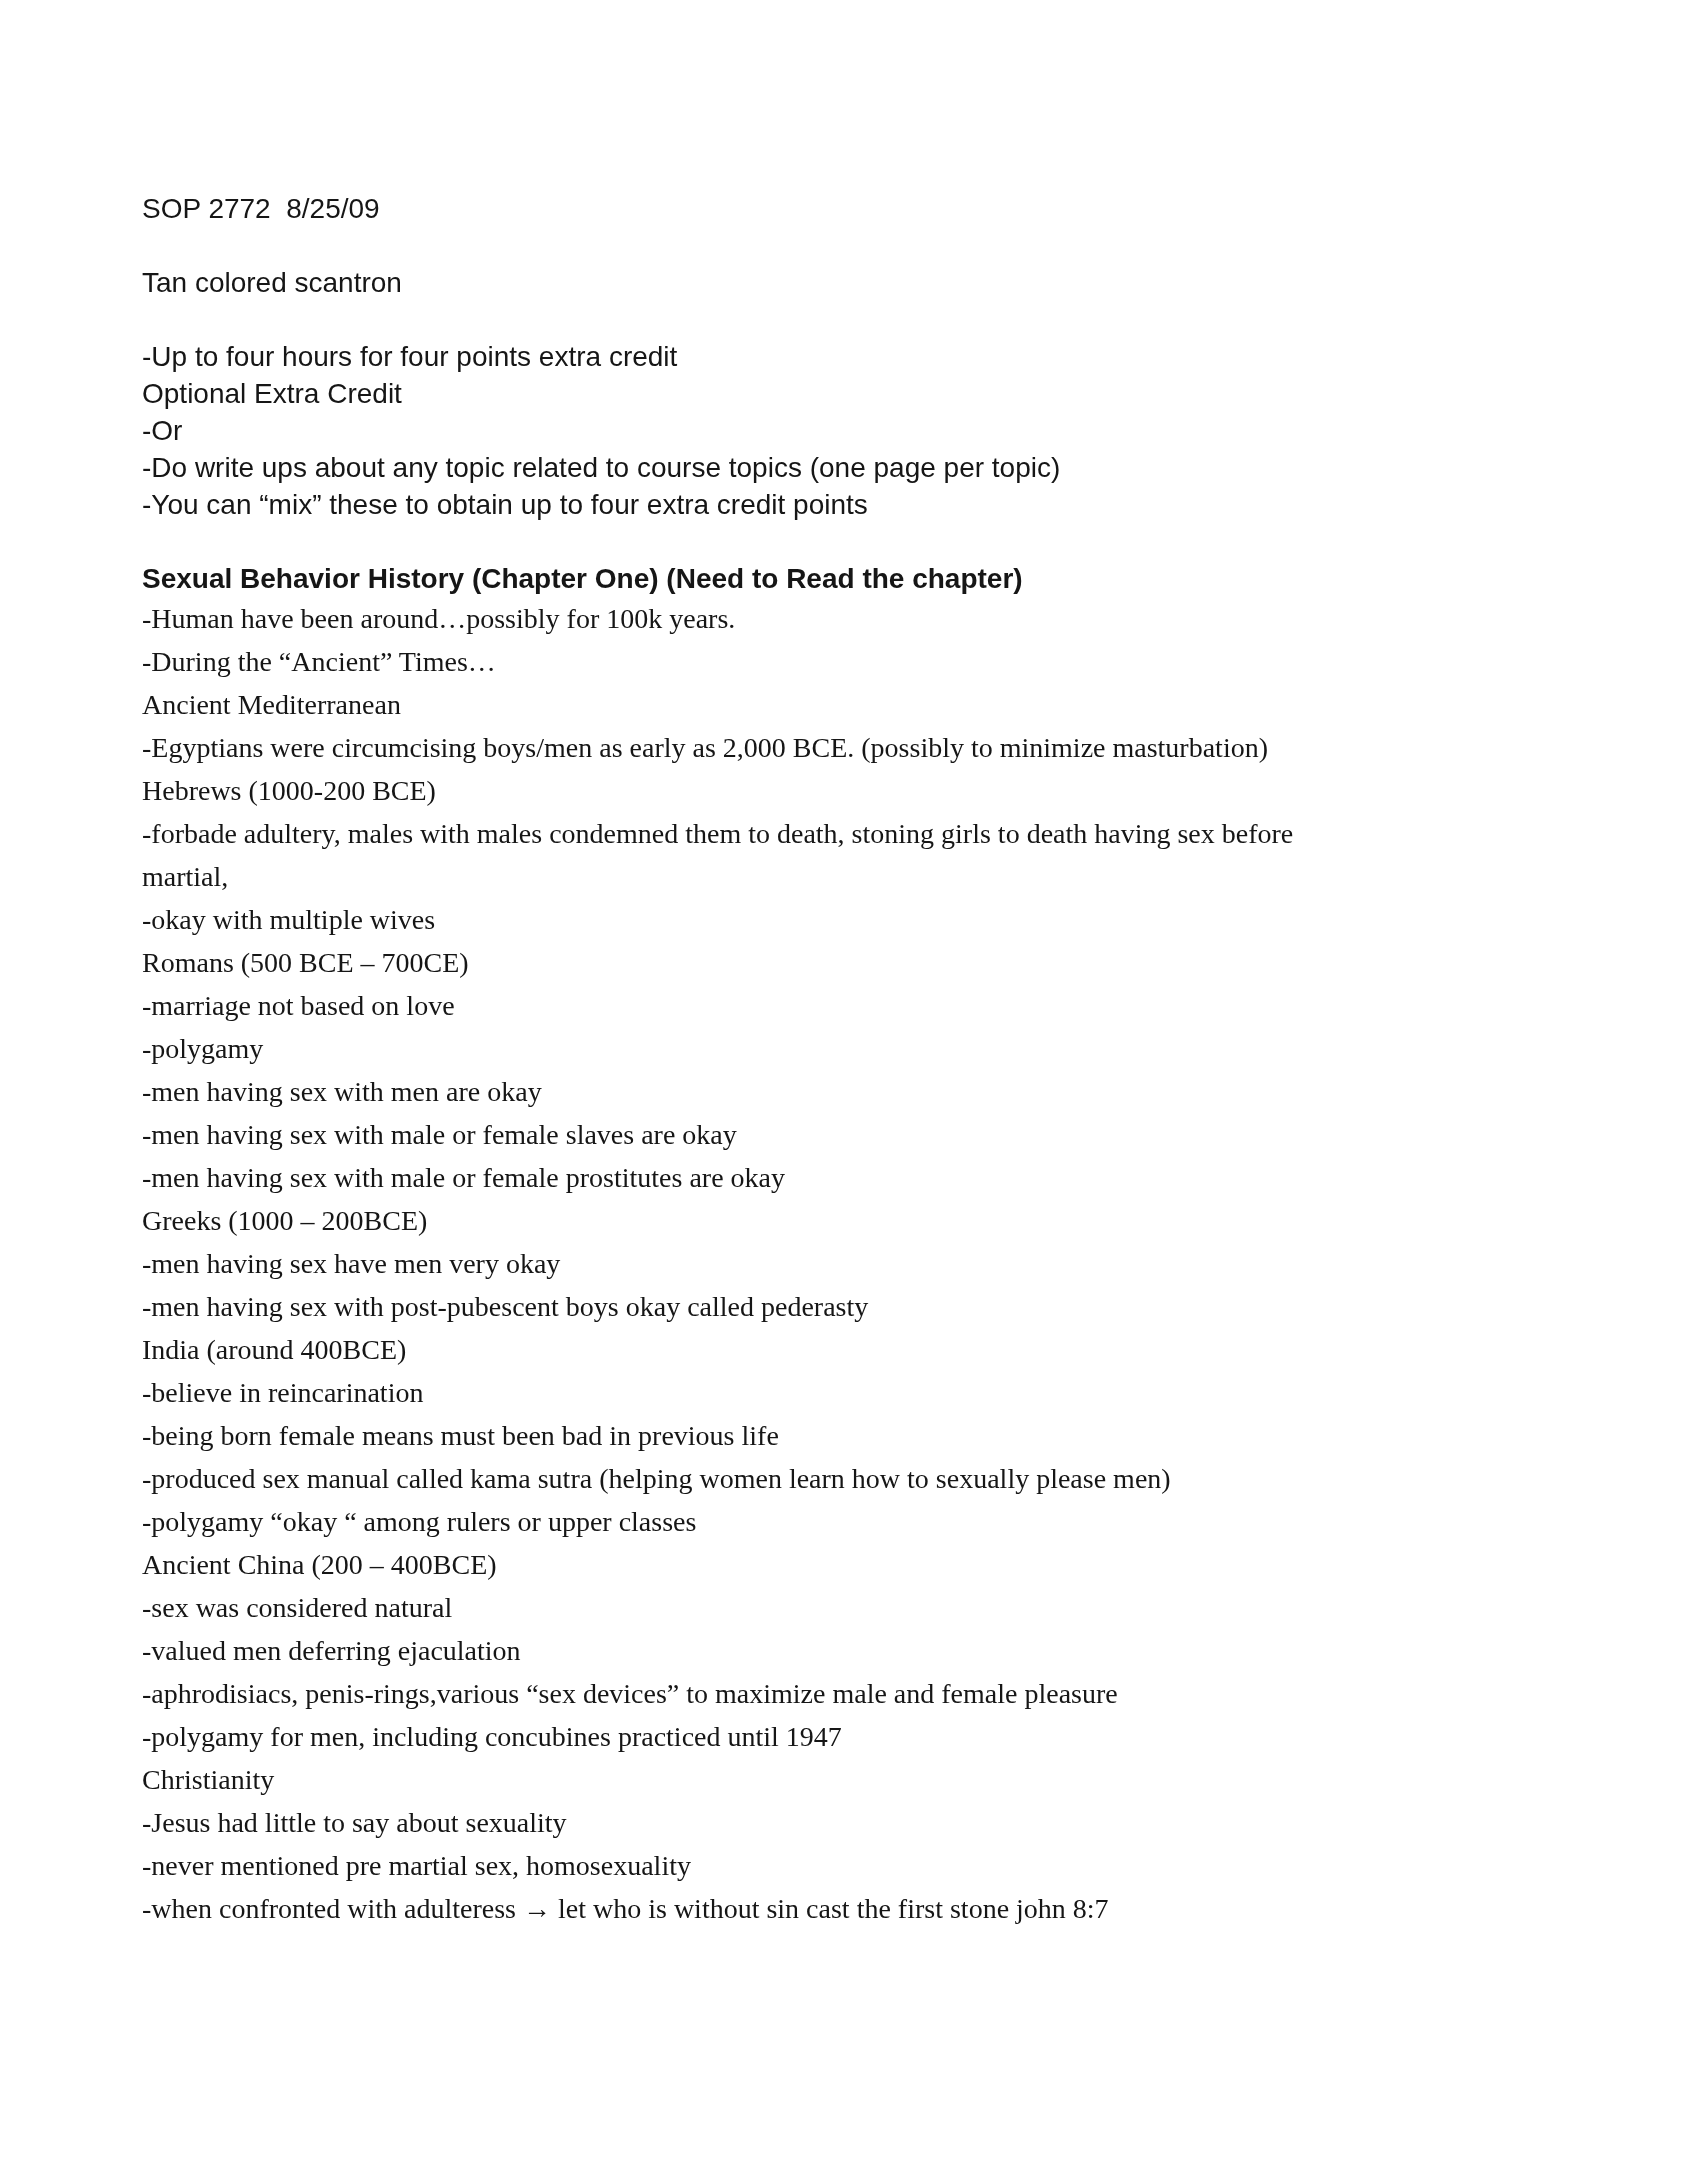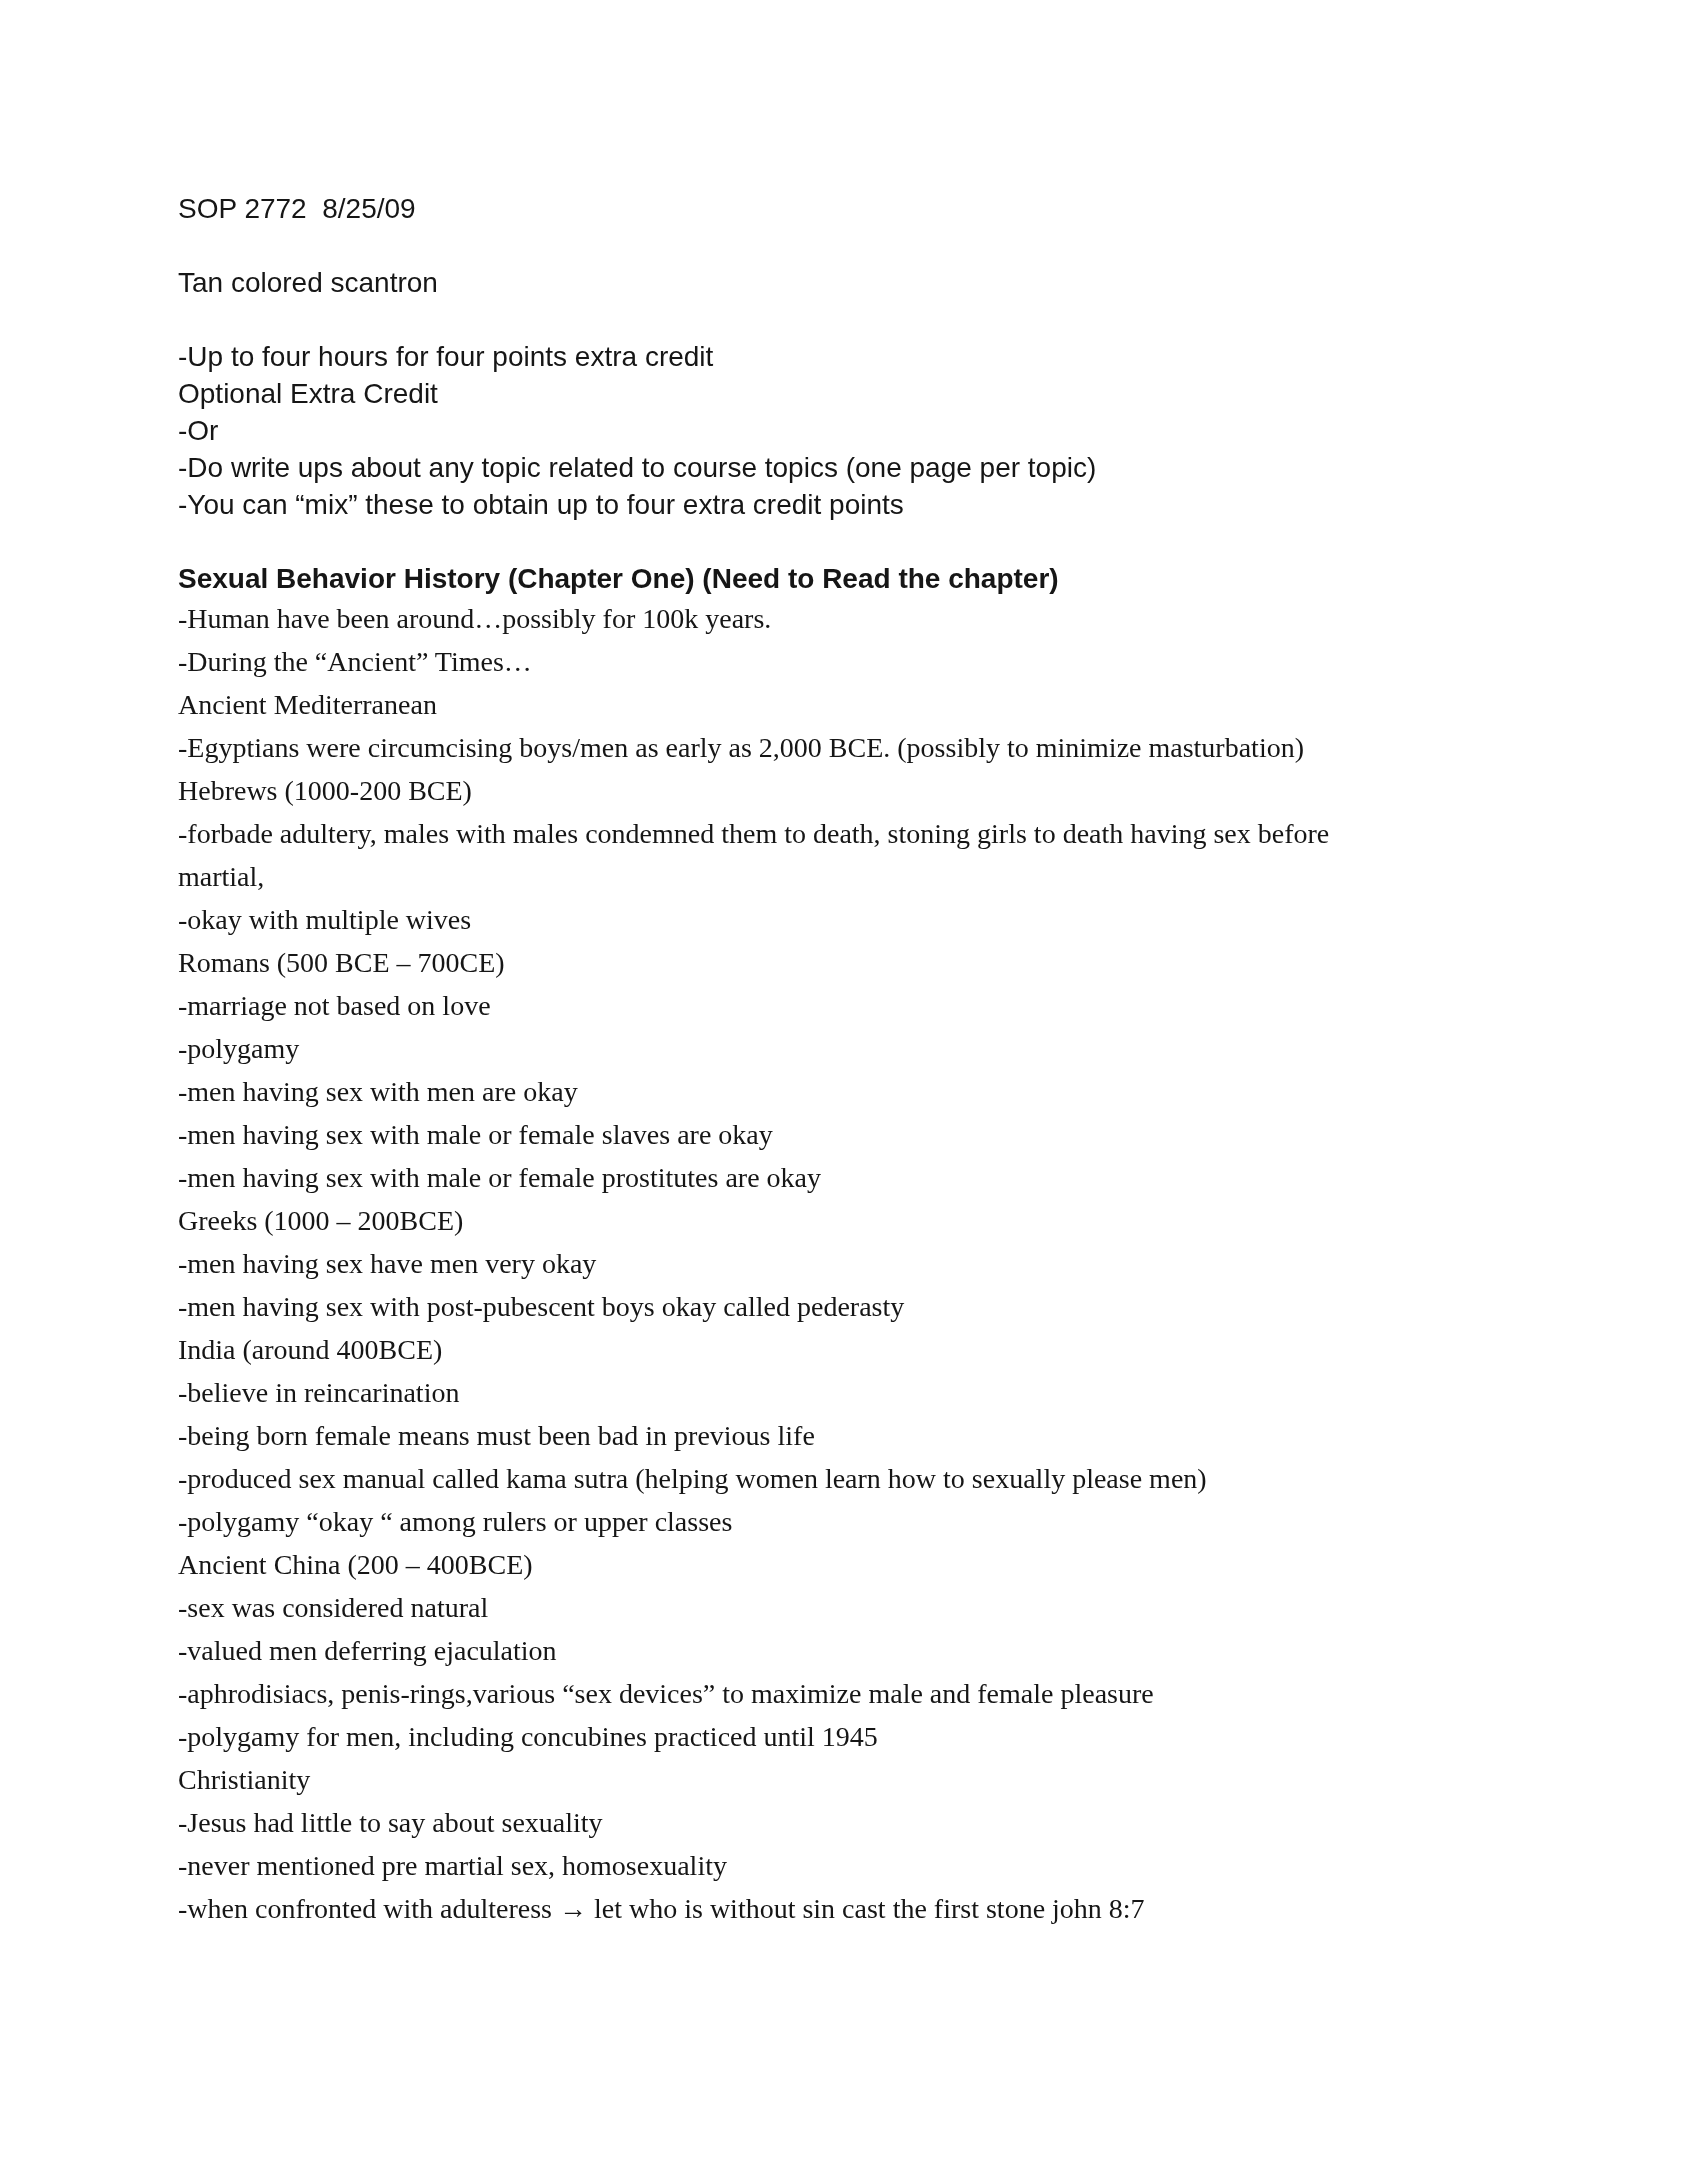--- a/index.html
+++ b/index.html
@@ -14,21 +14,20 @@
     background: #ffffff;
     overflow: hidden;
     font-family: "Liberation Sans", sans-serif;
     color: #161616;
   }
   .content {
     position: absolute;
     left: 142px;
     top: 190px;
     width: 1465px;
-    margin-left: 36px;
   }
   .tline {
     font-size: 28px;
     line-height: 37px;
     white-space: pre-wrap;
   }
   .bline {
     font-size: 28px;
     line-height: 43px;
     white-space: pre-wrap;
@@ -84,21 +83,21 @@
     <div class="bline">-men having sex with post-pubescent boys okay called pederasty</div>
     <div class="bline">India (around 400BCE)</div>
     <div class="bline">-believe in reincarination</div>
     <div class="bline">-being born female means must been bad in previous life</div>
     <div class="bline">-produced sex manual called kama sutra (helping women learn how to sexually please men)</div>
     <div class="bline">-polygamy “okay “ among rulers or upper classes</div>
     <div class="bline">Ancient China (200 – 400BCE)</div>
     <div class="bline">-sex was considered natural</div>
     <div class="bline">-valued men deferring ejaculation</div>
     <div class="bline">-aphrodisiacs, penis-rings,various “sex devices” to maximize male and female pleasure</div>
-    <div class="bline">-polygamy for men, including concubines practiced until 1945</div>
+    <div class="bline">-polygamy for men, including concubines practiced until 1947</div>
     <div class="bline">Christianity</div>
     <div class="bline">-Jesus had little to say about sexuality</div>
     <div class="bline">-never mentioned pre martial sex, homosexuality</div>
     <div class="bline">-when confronted with adulteress → let who is without sin cast the first stone john 8:7</div>
 
   </div>
 </div>
 
 
 </body></html>

